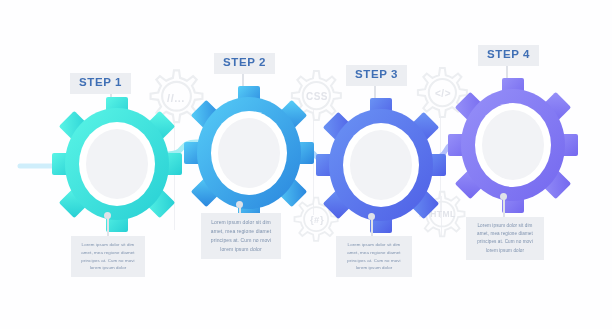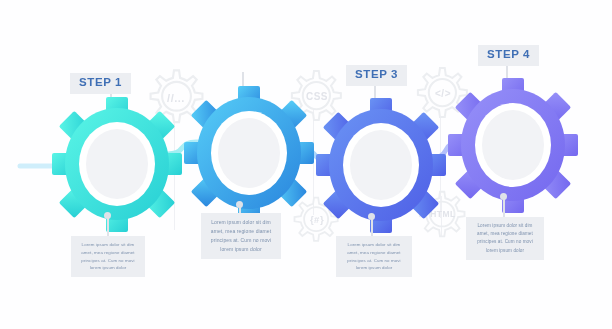--- a/index.html
+++ b/index.html
@@ -183,20 +183,21 @@
       <ellipse cx="65" cy="67" rx="31" ry="35" fill="#f2f3f6"></ellipse>
     </svg>
   </div>
 
   <div class="cap-stem" style="left:107px;top:216px;height:22px;"></div>
   <div class="cap-dot" style="left:104px;top:212px;"></div>
   <div class="caption" style="left:71px;top:236px;width:74px;">Lorem ipsum dolor sit dim amet, mea regione diamet principes at. Cum no movi lorem ipsum dolor</div>
 
   <div class="step-stem" style="left:242px;top:72px;height:28px;"></div>
   <div class="step-dot" style="left:239px;top:93px;"></div>
+  <div class="step-chip" style="left:214px;top:53px;">STEP 2</div>
 
   <div class="gear" style="left:184px;top:86px;width:130px;height:135px;">
     <svg width="130" height="135" viewBox="0 0 130 135">
       <defs>
         <linearGradient id="g2" x1="0" y1="0" x2="1" y2="1">
           <stop offset="0" stop-color="#56cdf7"></stop>
           <stop offset="1" stop-color="#2a86de"></stop>
         </linearGradient>
       </defs>
       <g fill="url(#g2)">

